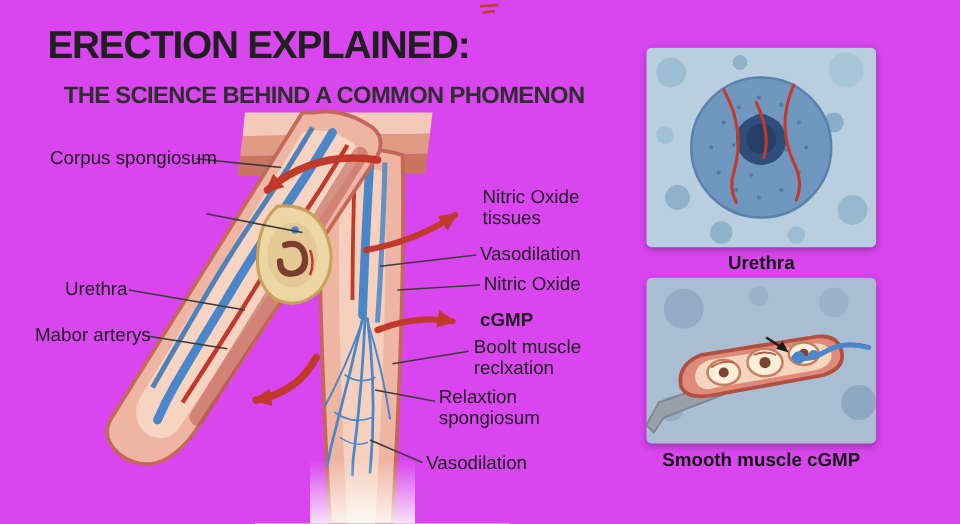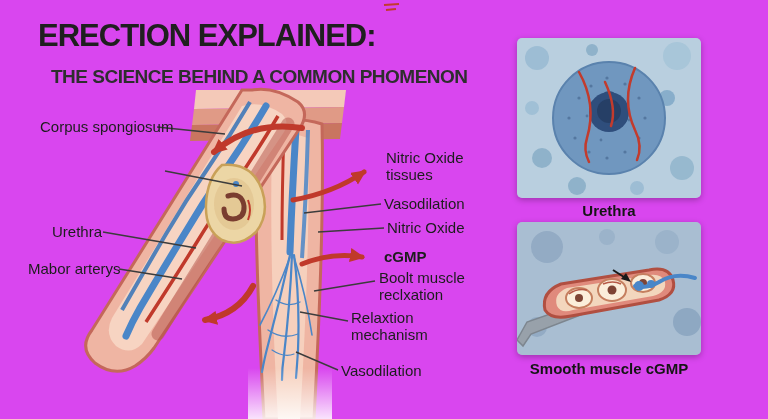--- a/index.html
+++ b/index.html
@@ -127,21 +127,21 @@
 
   <div class="lbl overlay" style="left:40px;top:119px">Corpus spongiosum</div>
   <div class="lbl overlay" style="left:52px;top:224px">Urethra</div>
   <div class="lbl wrap overlay" style="left:386px;top:150px;width:95px">Nitric Oxide tissues</div>
 
   <div class="lbl overlay" style="left:28px;top:261px">Mabor arterys</div>
   <div class="lbl overlay" style="left:384px;top:196px">Vasodilation</div>
   <div class="lbl overlay" style="left:387px;top:220px">Nitric Oxide</div>
   <div class="lbl bold overlay" style="left:384px;top:249px">cGMP</div>
   <div class="lbl wrap overlay" style="left:379px;top:270px;width:110px">Boolt muscle reclxation</div>
-  <div class="lbl wrap overlay" style="left:351px;top:310px;width:95px">Relaxtion mechanism</div>
+  <div class="lbl wrap overlay" style="left:351px;top:310px;width:95px">Relaxtion spongiosum</div>
   <div class="lbl overlay" style="left:341px;top:363px">Vasodilation</div>
 
   <div class="panel" id="panel-top">
     <svg width="184" height="160" viewBox="0 0 184 160">
       <rect width="184" height="160" fill="#b9cfdf"></rect>
       <g fill="#9dbdd4">
         <circle cx="20" cy="20" r="12"></circle>
         <circle cx="160" cy="18" r="14" fill="#a8c6d9"></circle>
         <circle cx="25" cy="120" r="10" fill="#8fb2ca"></circle>
         <circle cx="165" cy="130" r="12" fill="#97b9cf"></circle>

